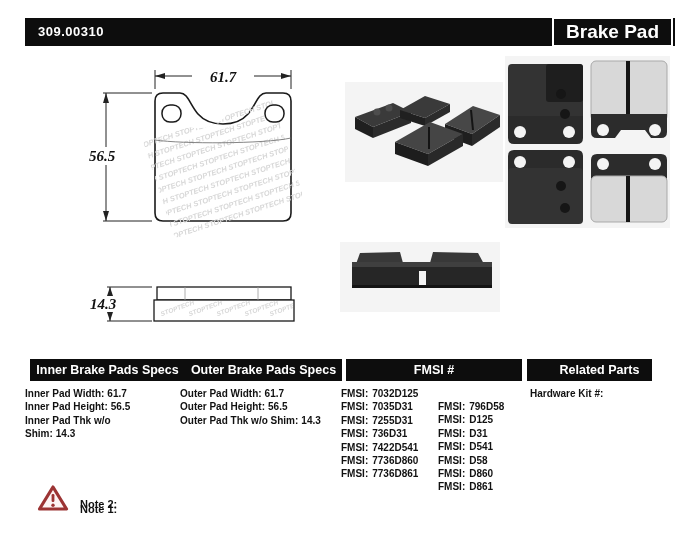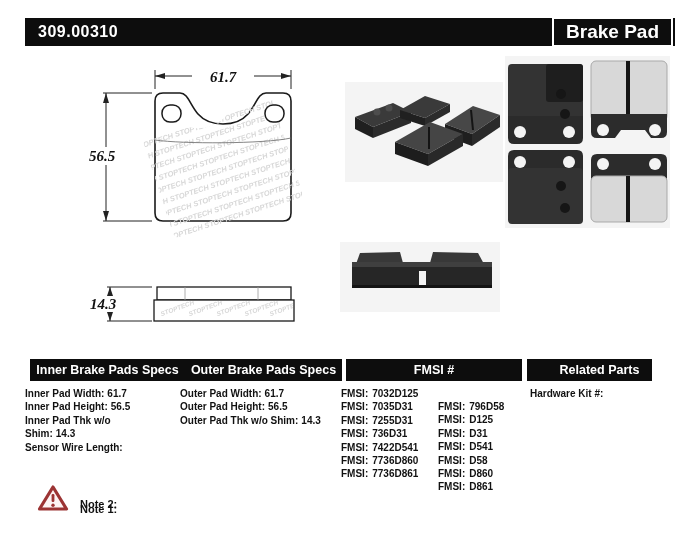--- a/index.html
+++ b/index.html
@@ -2,21 +2,21 @@
 <html><head>
 <meta charset="utf-8">
 <style>
   html,body{margin:0;padding:0;background:#fff;}
   .page{position:relative;width:700px;height:541px;background:#fff;overflow:hidden;
         font-family:"Liberation Sans",sans-serif;color:#111;}
 
   
   .topbar{position:absolute;left:25px;top:18px;width:650px;height:28px;background:#0d0d0d;}
   .part-number{position:absolute;left:13px;top:0;height:28px;line-height:28px;
-               color:#fff;font-size:16px;font-weight:bold;letter-spacing:.5px;}
+               color:#fff;font-size:13px;font-weight:bold;letter-spacing:.5px;}
   .product-type-box{position:absolute;right:2px;top:-1px;height:30px;box-sizing:border-box;
                     border:2px solid #fff;background:#0d0d0d;display:flex;align-items:center;
                     padding:0 12px;}
   .product-type-box span{color:#fff;font-size:19px;font-weight:bold;}
 
   
   .drawing-svg{position:absolute;left:72px;top:58px;}
   .dim-label{font-family:"Liberation Serif",serif;font-style:italic;font-weight:bold;
              font-size:15px;fill:#111;}
   .wm{font-family:"Liberation Sans",sans-serif;font-weight:bold;font-style:italic;
@@ -200,21 +200,20 @@
     <span class="c" style="left:0;width:176px;">FMSI #</span>
   </div>
   <div class="hdr-bar" style="left:527px;top:359px;width:125px;">
     <span class="c" style="left:0;width:145px;">Related Parts</span>
   </div>
 
   <div class="spec-col right" style="left:25px;top:387px;width:132px;">
     <div class="spec-row"><span>Inner Pad Width:</span><span class="v">61.7</span></div>
     <div class="spec-row"><span>Inner Pad Height:</span><span class="v">56.5</span></div>
     <div class="spec-row"><span>Inner Pad Thk w/o Shim:</span><span class="v">14.3</span></div>
-    <div class="spec-row"><span>Sensor Wire Length:</span><span class="v"></span></div>
   </div>
 
   <div class="spec-col right" style="left:180px;top:387px;width:141px;">
     <div class="spec-row"><span>Outer Pad Width:</span><span class="v">61.7</span></div>
     <div class="spec-row"><span>Outer Pad Height:</span><span class="v">56.5</span></div>
     <div class="spec-row"><span>Outer Pad Thk w/o Shim:</span><span class="v">14.3</span></div>
   </div>
 
   <div class="spec-col" style="left:341px;top:387px;width:92px;">
     <div class="fmsi-row"><span>FMSI:</span><span class="v">7032D125</span></div>

